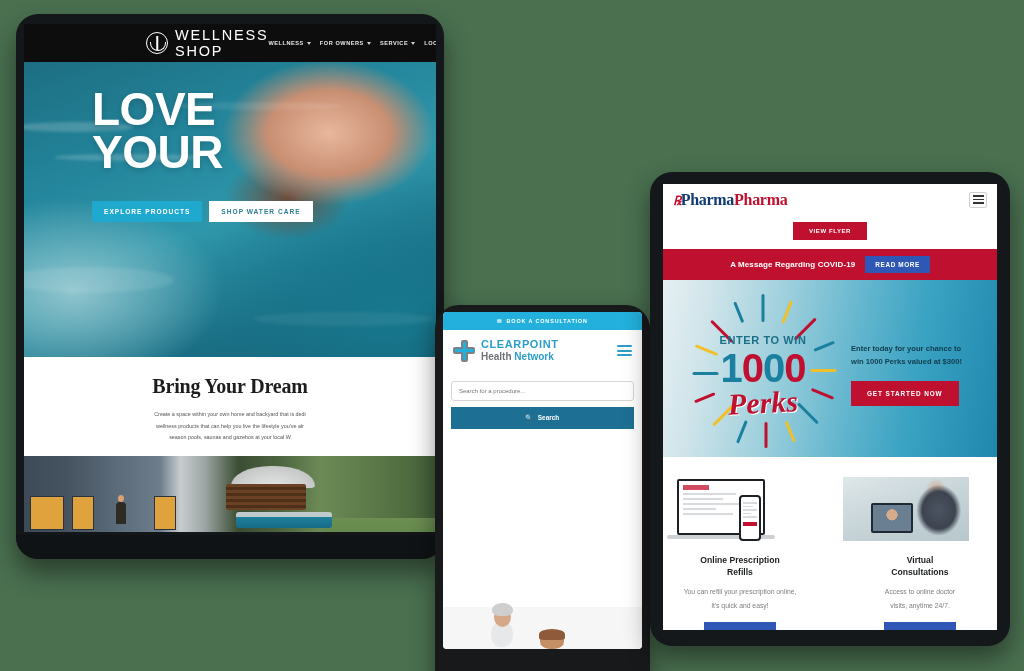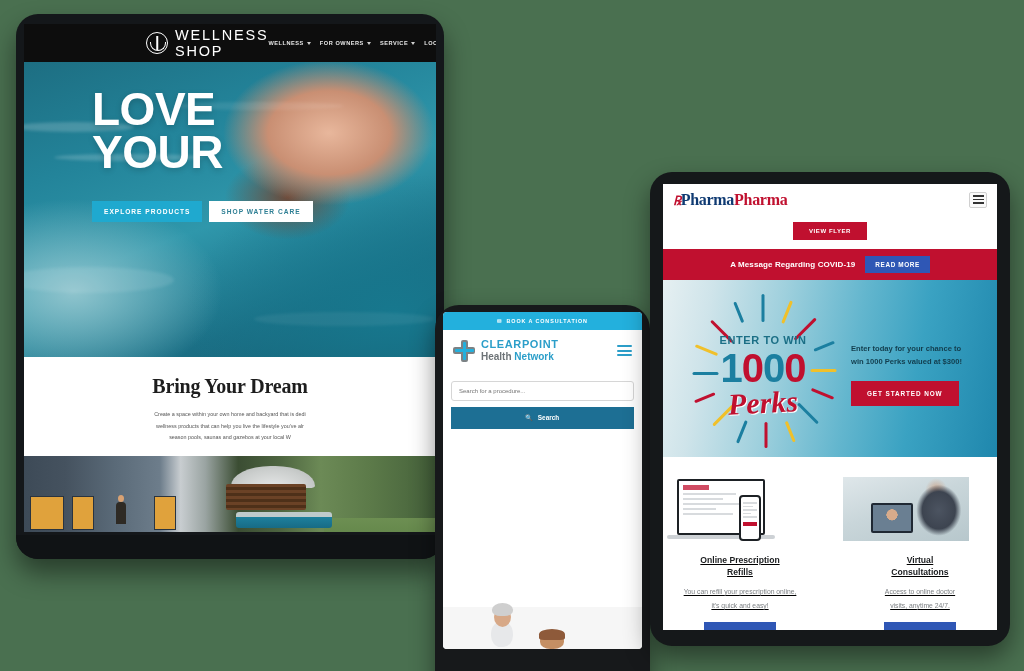--- a/index.html
+++ b/index.html
@@ -301,21 +301,21 @@
     font-family: "Liberation Serif", serif; font-style: italic;
     font-size: 30px; font-weight: 700; color: #c0102f; white-space: nowrap;
     text-shadow: 1px 1px 0 #fff;
   }
   .pc-banner-copy { position: absolute; left: 188px; top: 62px; width: 135px; }
   .pc-banner-copy p { font-size: 7.6px; line-height: 1.75; color: #123d4d; font-weight: 600; }
   .pc-get {
     display: inline-block; margin-top: 12px; background: #c0102f; color: #fff;
     font-size: 6.4px; font-weight: 700; letter-spacing: .9px; padding: 9px 16px;
   }
-  .pc-cards { display: flex; padding: 14px 0 0; gap: 26px; text-decoration: underline; }
+  .pc-cards { display: flex; padding: 14px 0 0; gap: 26px; }
   .pc-card { flex: 1; text-align: center; }
   .pc-card .art { height: 78px; position: relative; }
   
   .art-lap {
     position: absolute; left: 14px; top: 8px; width: 88px; height: 56px;
     border: 2px solid #1d2125; border-radius: 2px; background: #fff;
     padding: 4px;
   }
   .art-lap .hdr { width: 26px; height: 5px; background: #c0102f; opacity: .75; }
   .art-lap .ln { height: 2px; background: #d8dbde; margin-top: 3px; }

